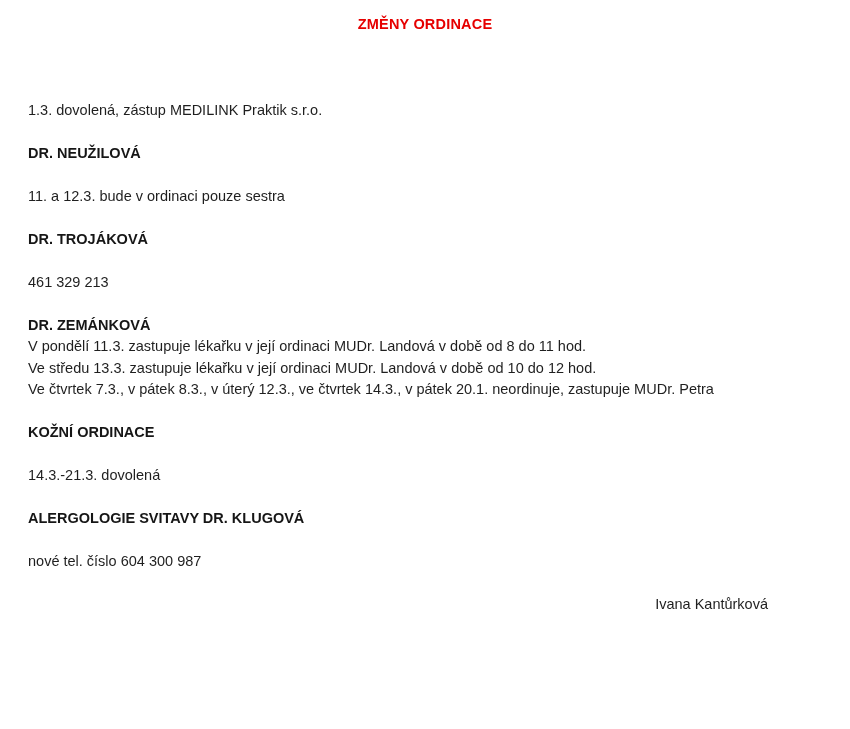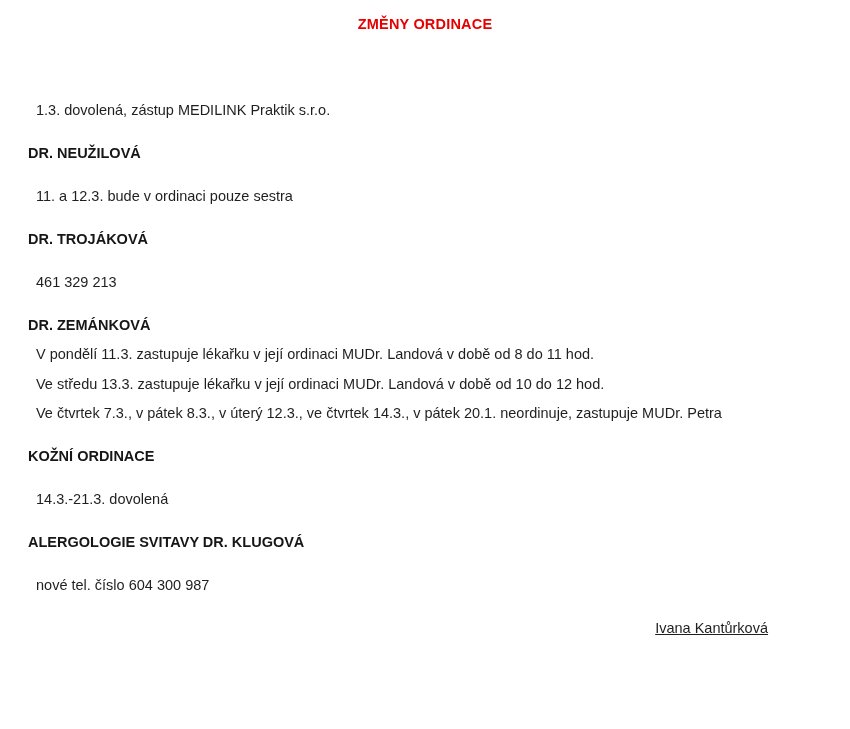--- a/index.html
+++ b/index.html
@@ -28,28 +28,27 @@
   }
   .section { margin: 0 0 21.5px 0; }
   .heading {
     font-weight: bold;
     color: #161616;
     margin: 0 0 21.5px 0;
     white-space: nowrap;
   }
   .section.tight .heading { margin-bottom: 0; }
   .line {
-    margin: 8px;
+    margin: 0;
     white-space: nowrap;
   }
   .signature {
     margin: 18px 0 0 0;
     text-align: right;
     padding-right: 54px;
-    text-decoration: underline;
   }
 </style>
 </head>
 <body>
 
 <div class="doc">
 
   <div class="title">ZMĚNY ORDINACE</div>
 
   <div class="section">

